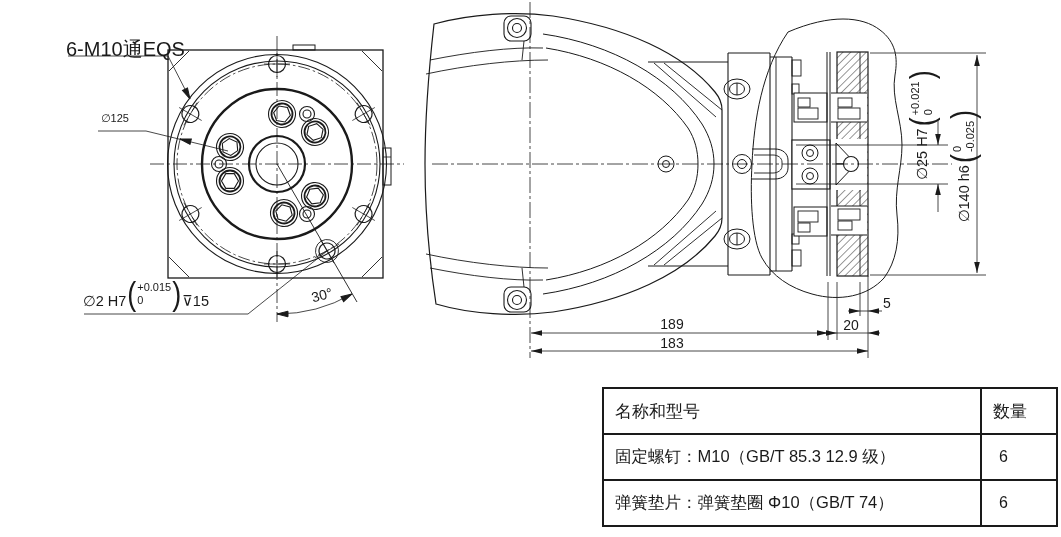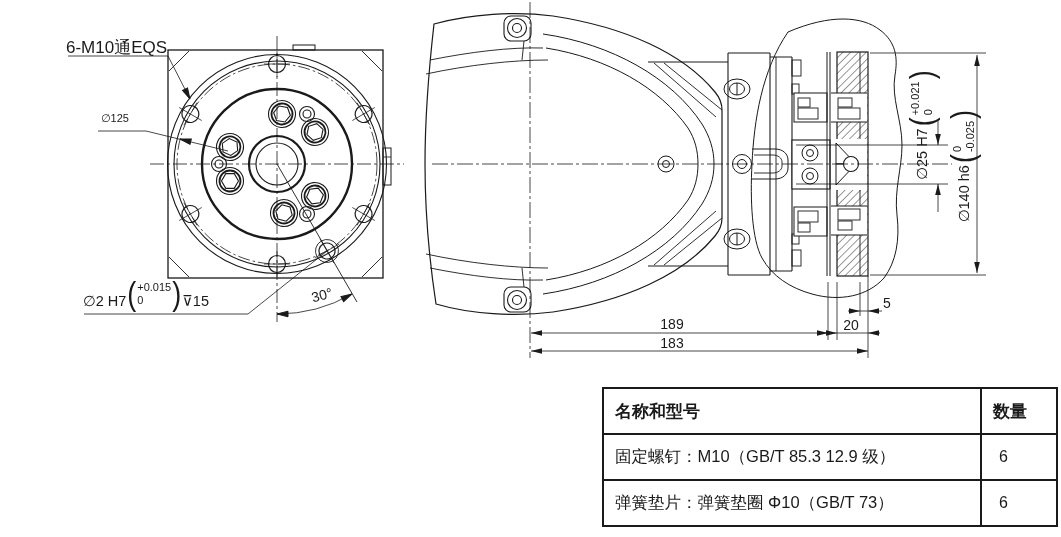--- a/index.html
+++ b/index.html
@@ -1,33 +1,33 @@
 <!DOCTYPE html>
 <html><head>
 <meta charset="utf-8">
 <style>
   html,body{margin:0;padding:0;background:#ffffff;}
   #stage{position:relative;width:1061px;height:537px;background:#fff;overflow:hidden;
          font-family:"Liberation Sans","DejaVu Sans",sans-serif;color:#1a1a1a;}
   svg{position:absolute;left:0;top:0;}
   .lbl{position:absolute;white-space:nowrap;color:#1a1a1a;}
   .dimtxt{font-size:14px;text-align:center;}
-  .note{font-size:17px;}
+  .note{font-size:20px;}
   .tolwrap{display:flex;align-items:center;gap:1px;}
   .tol{display:flex;flex-direction:column;justify-content:center;font-size:11px;line-height:1.2;}
   .pn{font-size:27px;font-weight:100;line-height:1;transform:scaleY(1.2);}
   .dia{font-size:14.5px;}
   .rot{transform:rotate(-90deg);transform-origin:center;display:flex;align-items:center;
        justify-content:center;gap:2px;}
   
   #parts{position:absolute;left:602px;top:387px;width:456px;height:140px;
          border-collapse:collapse;table-layout:fixed;}
   #parts td,#parts th{border:2px solid #1a1a1a;font-size:16.5px;padding:0 0 0 11px;
          text-align:left;vertical-align:middle;color:#1a1a1a;}
-  #parts th{font-weight:bold;font-size:17px;margin-top:48px;}
+  #parts th{font-weight:normal;font-size:17px;margin-top:48px;}
   #parts col.c-qty{width:76px;}
   #parts td.qty{padding-left:17px;font-size:16px;}
   #parts tr{height:35px;}
 </style>
 </head>
 <body>
 
 <div id="stage">
 
 <svg width="1061" height="537" viewBox="0 0 1061 537">
@@ -378,19 +378,19 @@
   <tbody>
         <tr>
     <th>名称和型号</th>
     <th>数量</th>
   </tr>
   <tr>
     <td>固定螺钉：M10（GB/T 85.3 12.9 级）</td>
     <td class="qty">6</td>
   </tr>
   <tr>
-    <td>弹簧垫片：弹簧垫圈 Φ10（GB/T 73）</td>
+    <td>弹簧垫片：弹簧垫圈 Φ10（GB/T 74）</td>
     <td class="qty">6</td>
   </tr>
 </tbody>
     </table>
 
 </div>
 
 </body></html>

